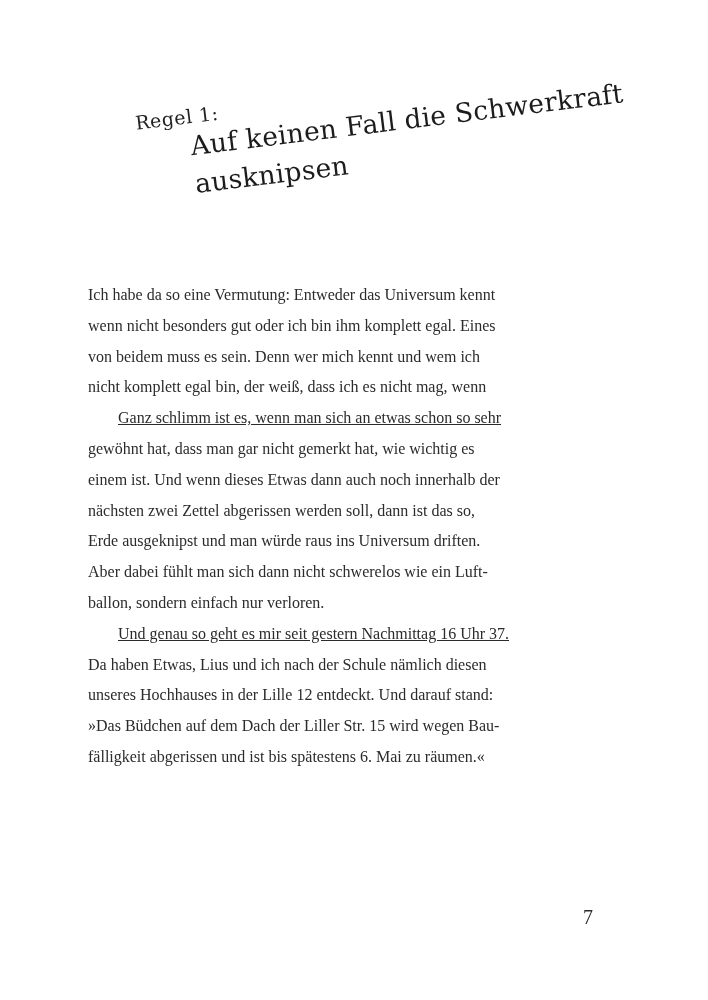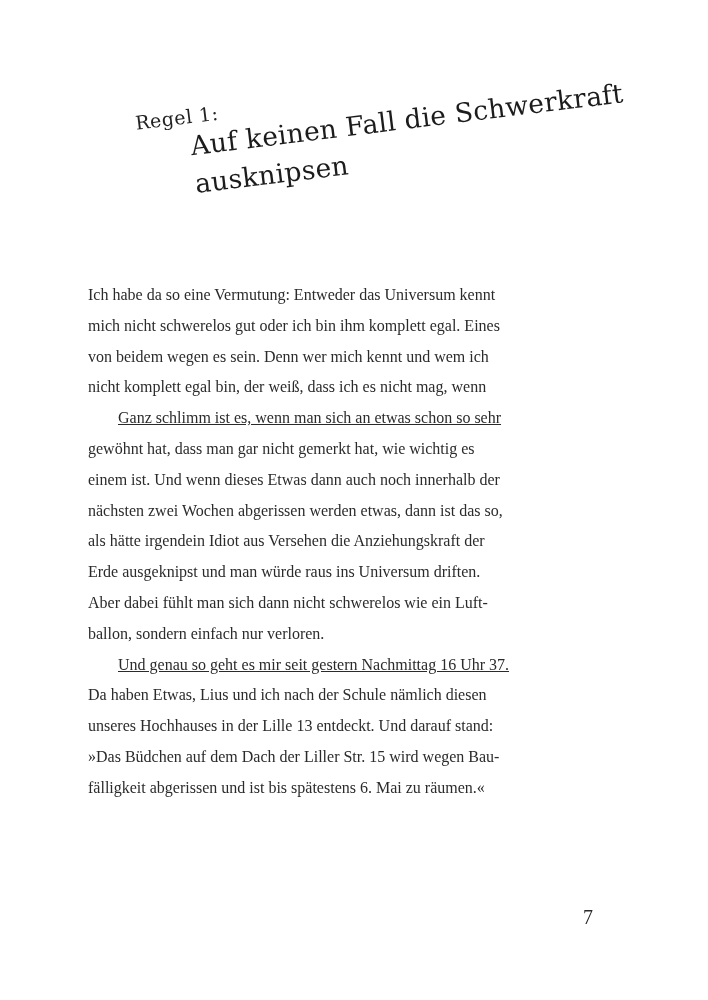--- a/index.html
+++ b/index.html
@@ -77,33 +77,32 @@
   <div class="rule-label">Regel 1:</div>
   <div class="rule-title">
     <span>Auf keinen Fall die Schwerkraft</span>
     <span>ausknipsen</span>
   </div>
 </div>
 
 <div class="body-text">
 
   <span class="line">Ich habe da so eine Vermutung: Entweder das Universum kennt</span>
-  <span class="line">mich nicht schwerelos gut oder ich bin ihm komplett egal. Eines</span>
-  <span class="line">von beidem wegen es sein. Denn wer mich kennt und wem ich</span>
+  <span class="line">wenn nicht besonders gut oder ich bin ihm komplett egal. Eines</span>
+  <span class="line">von beidem muss es sein. Denn wer mich kennt und wem ich</span>
   <span class="line">nicht komplett egal bin, der weiß, dass ich es nicht mag, wenn</span>
 
   <span class="line indent">Ganz schlimm ist es, wenn man sich an etwas schon so sehr</span>
   <span class="line">gewöhnt hat, dass man gar nicht gemerkt hat, wie wichtig es</span>
   <span class="line">einem ist. Und wenn dieses Etwas dann auch noch innerhalb der</span>
-  <span class="line">nächsten zwei Wochen abgerissen werden etwas, dann ist das so,</span>
-  <span class="line">als hätte irgendein Idiot aus Versehen die Anziehungskraft der</span>
+  <span class="line">nächsten zwei Zettel abgerissen werden soll, dann ist das so,</span>
   <span class="line">Erde ausgeknipst und man würde raus ins Universum driften.</span>
   <span class="line">Aber dabei fühlt man sich dann nicht schwerelos wie ein Luft-</span>
   <span class="line">ballon, sondern einfach nur verloren.</span>
 
   <span class="line indent">Und genau so geht es mir seit gestern Nachmittag 16 Uhr 37.</span>
   <span class="line">Da haben Etwas, Lius und ich nach der Schule nämlich diesen</span>
-  <span class="line">unseres Hochhauses in der Lille 13 entdeckt. Und darauf stand:</span>
+  <span class="line">unseres Hochhauses in der Lille 12 entdeckt. Und darauf stand:</span>
   <span class="line">»Das Büdchen auf dem Dach der Liller Str. 15 wird wegen Bau-</span>
   <span class="line">fälligkeit abgerissen und ist bis spätestens 6. Mai zu räumen.«</span>
 </div>
 
 <div class="page-number">7</div>
 
 </body></html>

